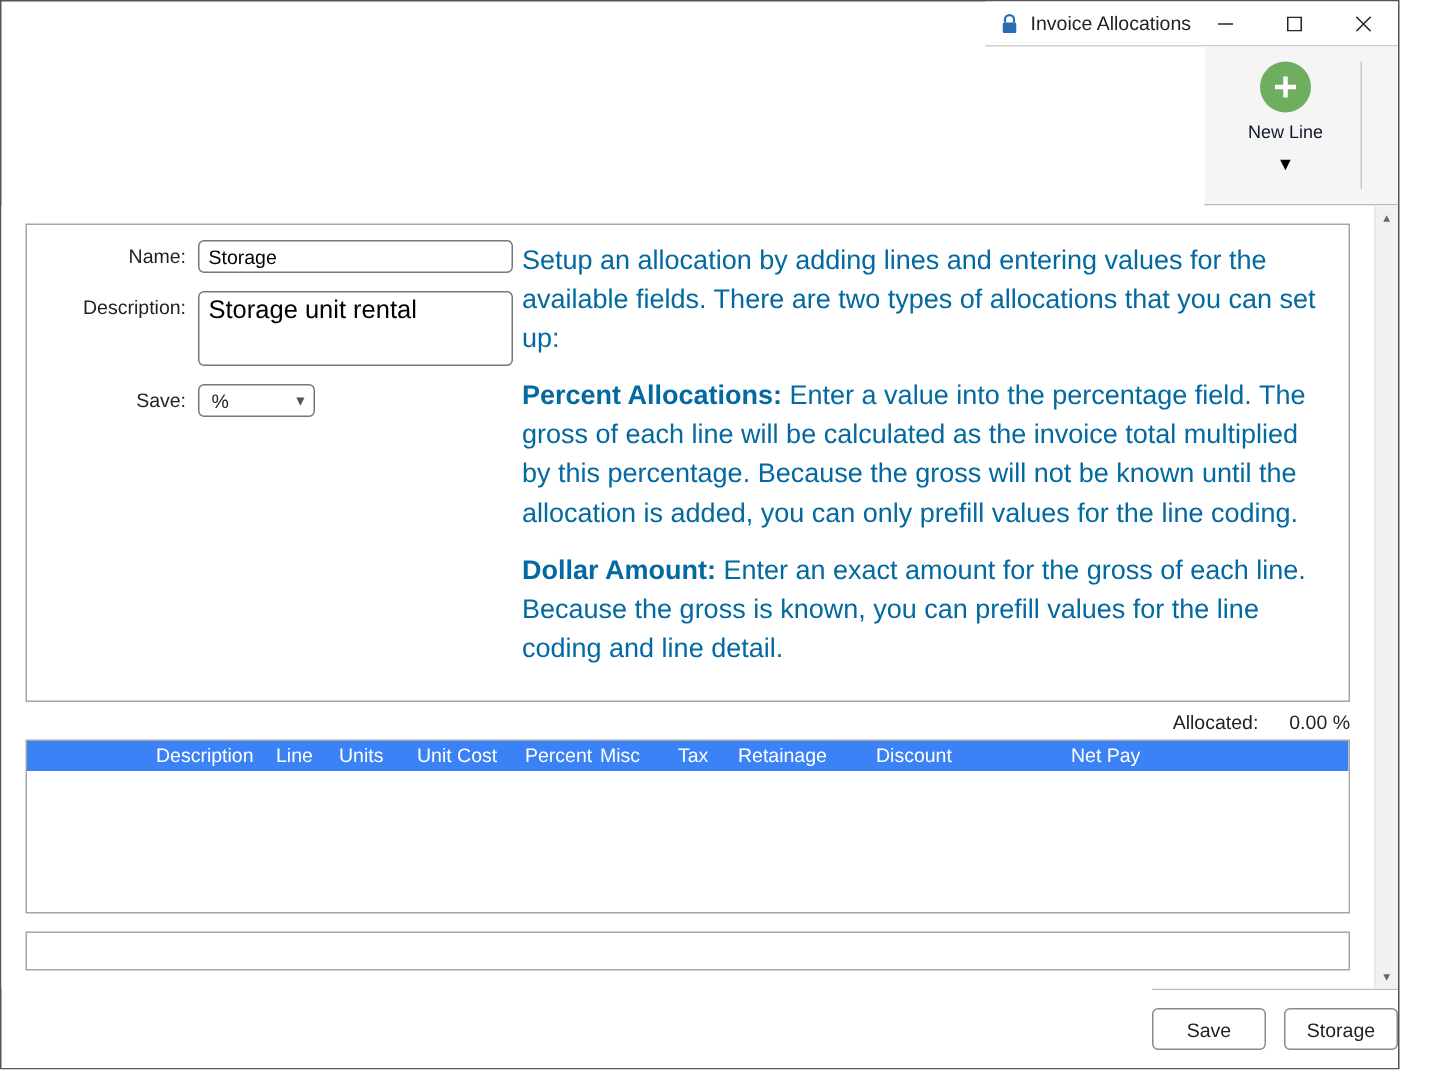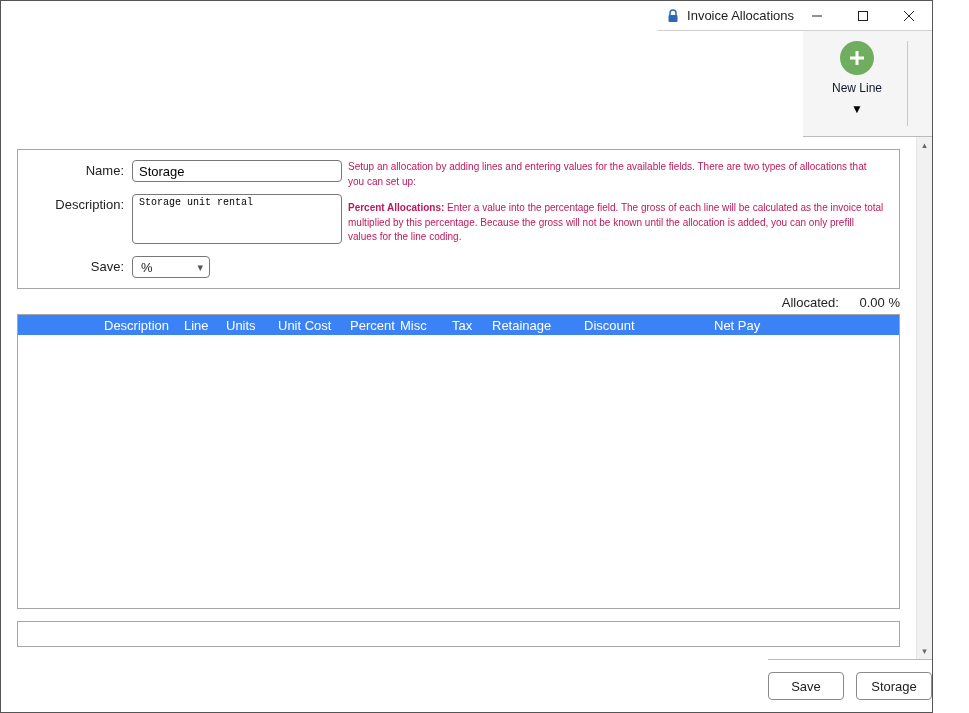--- a/index.html
+++ b/index.html
@@ -27,29 +27,29 @@
   
   .body-area { flex: 1; position: relative; background: #fff; padding: 12px 16px 12px 16px; display: flex; flex-direction: column; overflow: hidden; }
 
   
   .right-scroll { position: absolute; right: 0; top: 0; bottom: 0; width: 16px; background: #f1f1f1; border-left: 1px solid #e6e6e6; display:flex; flex-direction:column; justify-content:space-between; }
   .right-scroll .arrow { text-align:center; font-size:9px; color:#666; padding:3px 0;}
 
   
   .top-panel { border: 1px solid #a6a6a6; padding: 10px 14px 10px 14px; display: flex; margin-right: 16px;}
   .form-col { width: 310px; }
-  .help-col { flex: 1; font-size: 10px; line-height: 1.45; color: #be185d; padding-left: 6px;}
+  .help-col { flex: 1; font-size: 18px; line-height: 1.45; color: #0369a1; padding-left: 6px;}
   .help-col p { margin-bottom: 12px; }
   .help-col b { font-weight: 600; }
 
   .form-row { display: flex; align-items: flex-start; margin-bottom: 12px; }
   .form-row.last { margin-bottom: 0; }
   .form-label { width: 100px; text-align: right; padding-right: 8px; padding-top: 3px; font-size: 13px; }
   .text-input { flex: 1; border: 1px solid #777; border-radius: 4px; padding: 2px 6px; font-size: 13px; font-family: inherit; height: 22px; }
-  .text-area { flex: 1; border: 1px solid #777; border-radius: 4px; padding: 2px 6px; font-size: 10px; font-family: Liberation Mono, monospace; height: 50px; resize: none; }
+  .text-area { flex: 1; border: 1px solid #777; border-radius: 4px; padding: 2px 6px; font-size: 17px; font-family: Liberation Sans, sans-serif; height: 50px; resize: none; }
   .type-select { width: 78px; height: 22px; border: 1px solid #777; border-radius: 4px; padding: 0 22px 0 8px; font-size: 13px; background: #fff; position: relative; display:flex; align-items:center; cursor:default;}
   .type-select .caret { position:absolute; right:6px; top:50%; transform:translateY(-50%); font-size:11px; color:#555; }
 
   
   .alloc-line { text-align: right; margin: 6px 16px 4px 0; font-size: 13px; }
   .alloc-line .lbl { margin-right: 17px; }
 
   
   .grid-wrap { flex: 1; border: 1px solid #a6a6a6; margin-right: 16px; display:flex; flex-direction:column; overflow:hidden;}
   .grid-header { background: #3b82f6; color: #fff; display: flex; font-size: 13px; height: 20px; align-items: center; }
@@ -139,20 +139,21 @@
           <div class="form-label">Save:</div>
           <div class="type-select">
             <span>%</span>
             <span class="caret">▾</span>
           </div>
         </div>
       </div>
       <div class="help-col">
         <p>Setup an allocation by adding lines and entering values for the available fields. There are two types of allocations that you can set up:</p>
         <p><b>Percent Allocations:</b><span> Enter a value into the percentage field. The gross of each line will be calculated as the invoice total multiplied by this percentage. Because the gross will not be known until the allocation is added, you can only prefill values for the line coding.</span></p>
+        <p><b>Dollar Amount:</b><span> Enter an exact amount for the gross of each line. Because the gross is known, you can prefill values for the line coding and line detail.</span></p>
       </div>
     </div>
 
     <div class="alloc-line">
       <span class="lbl">Allocated:</span>
       <span>0.00 %</span>
     </div>
 
     <div class="grid-wrap">
       <div class="grid-header">

